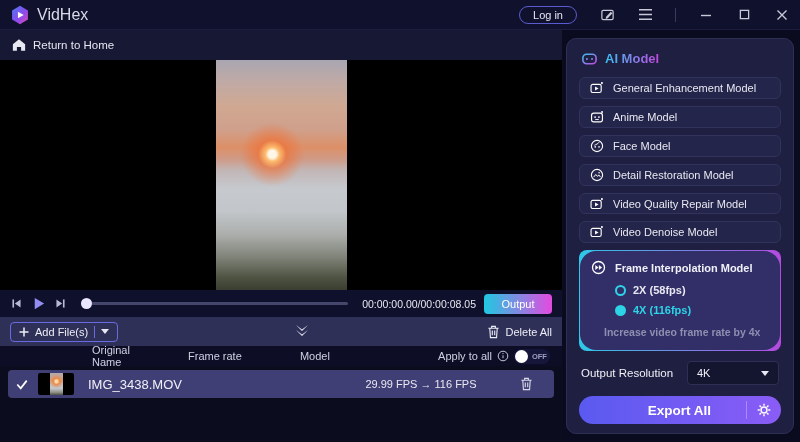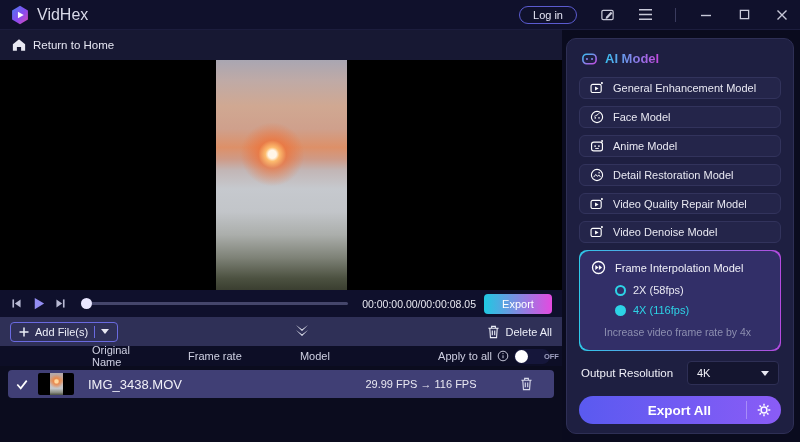--- a/index.html
+++ b/index.html
@@ -49,21 +49,21 @@
   .delete-all { display:flex; align-items:center; gap:6px; background:transparent; border:none; color:#eceef8; font-size:11px; cursor:pointer; }
 
   
   .thead { height:20px; background:#0d0e26; display:flex; align-items:center; padding:0 14px; color:#cfd0e2; font-size:11px; }
   .th-gap { width:78px; flex:none; }
   .th-name { flex:1; }
   .th-fps { width:170px; flex:none; text-align:center; }
   .th-right { width:250px; flex:none; display:flex; align-items:center; }
   .th-model { flex:1; }
   .apply-cluster { display:flex; align-items:center; gap:5px; }
-  .toggle { width:36px; height:15px; background:#15163a; border-radius:8px; display:flex; align-items:center; padding:1px 5px 1px 1px; gap:16px; cursor:pointer; }
+  .toggle { width:36px; height:15px; background:#15163a; border-radius:8px; display:flex; align-items:center; padding:1px 5px 1px 1px; gap:4px; cursor:pointer; }
   .toggle-knob { width:13px; height:13px; border-radius:50%; background:#fff; flex:none; }
   .toggle-label { font-size:7.5px; color:#9fa0c0; font-weight:bold; }
 
   .row-wrap { padding:4px 8px 0 8px; }
   .file-row { height:28px; background:#403f75; border-radius:4px; display:flex; align-items:center; padding:0 8px; }
   .fr-check { width:22px; flex:none; display:flex; align-items:center; cursor:pointer; }
   .fr-thumb { width:36px; height:22px; background:#000; border-radius:2px; margin-right:14px; flex:none; display:flex; justify-content:center; }
   .fr-thumb-img { width:13px; height:22px;
     background: radial-gradient(circle at 50% 38%, #ffd9a0 0 1.5px, rgba(240,130,60,.8) 3px, rgba(240,130,60,0) 7px),
       linear-gradient(180deg,#b3a9ad 0%,#d0a183 35%,#c7bcbc 50%,#c4c7ca 70%,#8e9187 88%,#4c5140 100%); }
@@ -76,21 +76,21 @@
   .main-filler { flex:1; background:#0b0c1e; }
 
   
   .sidebar { flex:1; background:#0a0b1e; padding:8px 6px 8px 4px; }
   .panel { height:100%; background:#1e1f41; border:1px solid #2e2f55; border-radius:10px; padding:9px 12px; display:flex; flex-direction:column; }
   .panel-header { display:flex; align-items:center; gap:7px; margin:2px 0 10px 2px; }
   .panel-title { font-size:13px; font-weight:bold; background:linear-gradient(90deg,#3ac0f0,#c44ae0);
     -webkit-background-clip:text; background-clip:text; -webkit-text-fill-color:transparent; color:#9a6cf0; }
   .model-btn { height:25px; background:#24254a; border:1px solid #32335c; border-radius:6px; display:flex; align-items:center; gap:9px; padding:0 10px; margin-bottom:7px; color:#e8e8f2; font-size:11px; cursor:pointer; }
   .model-card { border-radius:8px; padding:1px; background:linear-gradient(90deg,#2ec8e8,#b44ae0); }
-  .model-card-inner { border-radius:9px; background:#322f68; padding:9px 11px 10px 11px; }
+  .model-card-inner { border-radius:16px; background:#322f68; padding:9px 11px 10px 11px;font-weight:bold; }
   .card-head { display:flex; align-items:center; gap:9px; color:#f0f0f8; font-size:11px; margin-bottom:9px; cursor:pointer; }
   .radio-row { display:flex; align-items:center; gap:7px; margin:0 0 8px 24px; cursor:pointer; }
   .radio { width:11px; height:11px; border-radius:50%; border:2px solid #2dd3e6; flex:none; }
   .radio.checked { background:#2dd3e6; }
   .radio-label { font-size:11px; color:#e8e8f2; }
   .radio-label.checked { color:#2dd3e6; }
   .card-desc { color:#8d8fb0; font-size:10.5px; margin:10px 0 2px 13px; }
   .panel-spacer { flex:1; }
   .out-row { display:flex; align-items:center; justify-content:space-between; margin:10px 2px 0 2px; }
   .out-label { font-size:11.5px; color:#f0f0f8; }
@@ -183,21 +183,21 @@
           <svg width="13" height="13" viewBox="0 0 16 16" fill="#b9bad4">
               <path d="M3 3l7 5-7 5z"></path>
               <rect x="11" y="3" width="2" height="10"></rect>
             </svg>
         </div>
         <div class="slider">
           <div class="slider-track"></div>
           <div class="slider-thumb"></div>
         </div>
         <span class="time-text">00:00:00.00/00:00:08.05</span>
-        <button class="preview-btn">Export</button>
+        <button class="preview-btn">Output</button>
       </div>
 
       <div class="toolbar">
         <button class="add-files">
           <svg width="10" height="10" viewBox="0 0 10 10" stroke="#eceef8" stroke-width="1.5">
               <path d="M5 0.5v9M0.5 5h9"></path>
             </svg>
           <span>Add File(s)</span>
           <span class="add-sep"></span>
           <span class="caret-down"></span>
@@ -283,37 +283,37 @@
           <svg width="14" height="14" viewBox="0 0 16 16">
             <rect x="1.2" y="3.8" width="11.6" height="9.4" rx="2" fill="none" stroke="#fff" stroke-width="1.3"></rect>
             <path d="M5.8 6.2l4 2.3-4 2.3z" fill="#fff"></path>
               <circle cx="13.6" cy="2.4" r="1.2" fill="#fff"></circle>
           </svg>
           <span>General Enhancement Model</span>
         </div>
 
         <div class="model-btn">
           <svg width="14" height="14" viewBox="0 0 16 16">
-            <circle cx="8" cy="8" r="6.4" fill="none" stroke="#fff" stroke-width="1.3"></circle>
-            <path d="M5 7.2c2-.8 4.4-2 5.6-3.6" stroke="#fff" stroke-width="1.1" fill="none"></path>
-            <circle cx="6" cy="9" r=".9" fill="#fff"></circle>
-              <circle cx="10.3" cy="9" r=".9" fill="#fff"></circle>
-          </svg>
-          <span>Face Model</span>
-        </div>
-
-        <div class="model-btn">
-          <svg width="14" height="14" viewBox="0 0 16 16">
             <rect x="1.8" y="3.5" width="12.4" height="10" rx="2.5" fill="none" stroke="#fff" stroke-width="1.3"></rect>
             <circle cx="5.8" cy="8" r="1" fill="#fff"></circle>
               <circle cx="10.2" cy="8" r="1" fill="#fff"></circle>
             <path d="M6 10.8h4" stroke="#fff" stroke-width="1.1"></path>
               <circle cx="13.8" cy="2.2" r="1.1" fill="#fff"></circle>
           </svg>
           <span>Anime Model</span>
+        </div>
+
+        <div class="model-btn">
+          <svg width="14" height="14" viewBox="0 0 16 16">
+            <circle cx="8" cy="8" r="6.4" fill="none" stroke="#fff" stroke-width="1.3"></circle>
+            <path d="M5 7.2c2-.8 4.4-2 5.6-3.6" stroke="#fff" stroke-width="1.1" fill="none"></path>
+            <circle cx="6" cy="9" r=".9" fill="#fff"></circle>
+              <circle cx="10.3" cy="9" r=".9" fill="#fff"></circle>
+          </svg>
+          <span>Face Model</span>
         </div>
 
         <div class="model-btn">
           <svg width="14" height="14" viewBox="0 0 16 16">
             <circle cx="8" cy="8" r="6.4" fill="none" stroke="#fff" stroke-width="1.3"></circle>
             <path d="M4.2 10.4l2.4-3 2 2.2 1.5-1.7 1.9 2.5" fill="none" stroke="#fff" stroke-width="1.1"></path>
             <circle cx="10.4" cy="5.4" r=".9" fill="#fff"></circle>
           </svg>
           <span>Detail Restoration Model</span>
         </div>

